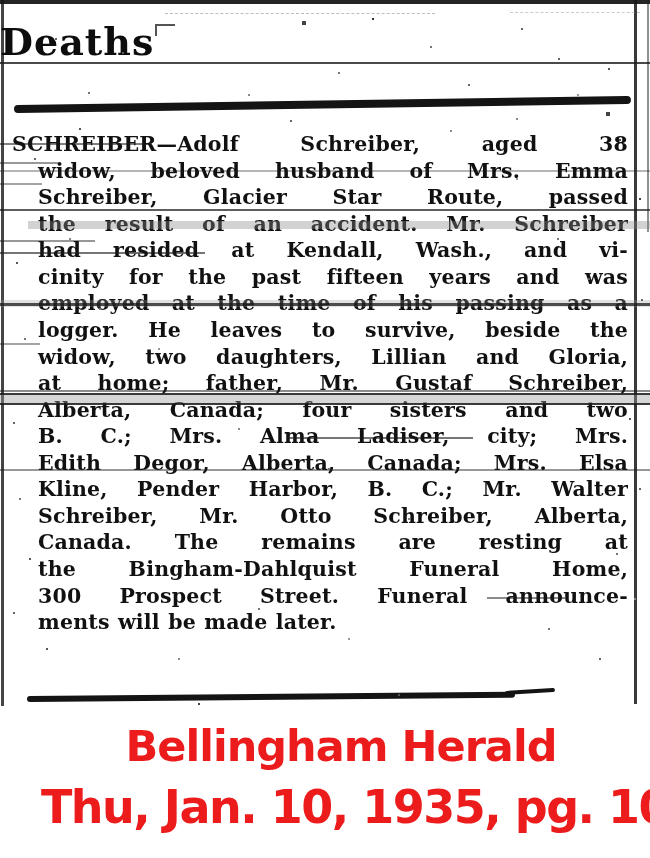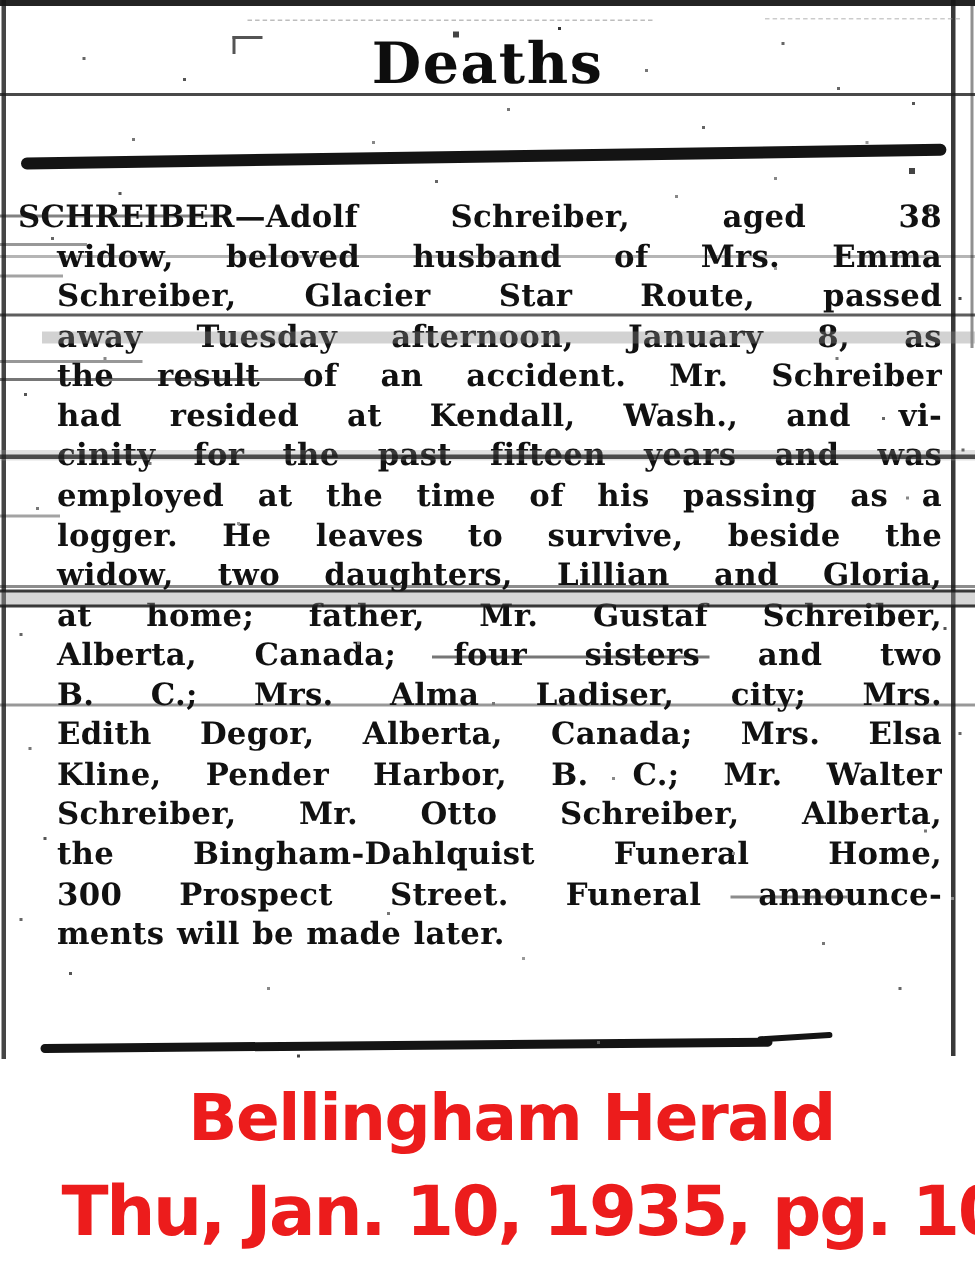--- a/index.html
+++ b/index.html
@@ -16,21 +16,20 @@
   .border-left{position:absolute;left:1px;top:0;width:3px;height:706px;background:#161616;opacity:.8;}
   .border-right{position:absolute;left:634px;top:0;width:3px;height:704px;background:#161616;opacity:.85;}
   .border-right-edge{position:absolute;left:647px;top:0;width:2px;height:232px;background:#222;opacity:.5;}
   .dotline-a{position:absolute;left:165px;top:13px;width:270px;border-top:1px dashed #888;opacity:.55;}
   .dotline-b{position:absolute;left:510px;top:12px;width:130px;border-top:1px dashed #999;opacity:.5;}
   .bracket-mark{position:absolute;left:155px;top:24px;width:18px;height:10px;
     border-top:2.5px solid #2a2a2a;border-left:2.5px solid #2a2a2a;opacity:.8;}
   
   .deaths-title{
     position:absolute;left:0;top:20px;width:650px;
-    text-align:center;
     font-family:"DejaVu Serif", serif;
     font-size:38px;font-weight:700;color:#0d0d0d;
     letter-spacing:1px;line-height:44px;
   }
   .rule-thin{position:absolute;left:0;top:62px;width:650px;height:2px;background:#1c1c1c;opacity:.8;}
   .rule-thick-top{
     position:absolute;left:14px;top:105px;width:617px;height:7.5px;
     background:#141414;border-radius:4px;
     transform:rotate(-0.85deg);transform-origin:left center;
   }
@@ -124,33 +123,33 @@
     <div class="bracket-mark"></div>
 
     <div class="deaths-title">Deaths</div>
     <div class="rule-thin"></div>
     <div class="rule-thick-top"></div>
 
     <div class="obituary">
         <div class="obit-line first">SCHREIBER—Adolf Schreiber, aged 38</div>
         <div class="obit-line">widow, beloved husband of Mrs. Emma</div>
         <div class="obit-line">Schreiber, Glacier Star Route, passed</div>
-        <div class="obit-line">away Tuesday afternoon, January 8, as</div>
         <div class="obit-line">the result of an accident. Mr. Schreiber</div>
         <div class="obit-line">had resided at Kendall, Wash., and vi-</div>
         <div class="obit-line">cinity for the past fifteen years and was</div>
         <div class="obit-line">employed at the time of his passing as a</div>
         <div class="obit-line">logger. He leaves to survive, beside the</div>
         <div class="obit-line">widow, two daughters, Lillian and Gloria,</div>
         <div class="obit-line">at home; father, Mr. Gustaf Schreiber,</div>
         <div class="obit-line">Alberta, Canada; four sisters and two</div>
         <div class="obit-line">B. C.; Mrs. Alma Ladiser, city; Mrs.</div>
         <div class="obit-line">Edith Degor, Alberta, Canada; Mrs. Elsa</div>
         <div class="obit-line">Kline, Pender Harbor, B. C.; Mr. Walter</div>
         <div class="obit-line">Schreiber, Mr. Otto Schreiber, Alberta,</div>
+        <div class="obit-line">Canada. The remains are resting at</div>
         <div class="obit-line">the Bingham-Dahlquist Funeral Home,</div>
         <div class="obit-line">300 Prospect Street. Funeral announce-</div>
         <div class="obit-line last">ments will be made later.</div>
       </div>
 
     <div class="art art-a"></div>
     <div class="art art-b"></div>
     <div class="art art-tick1"></div>
     <div class="art art-tick2"></div>
     <div class="art art-c"></div>

